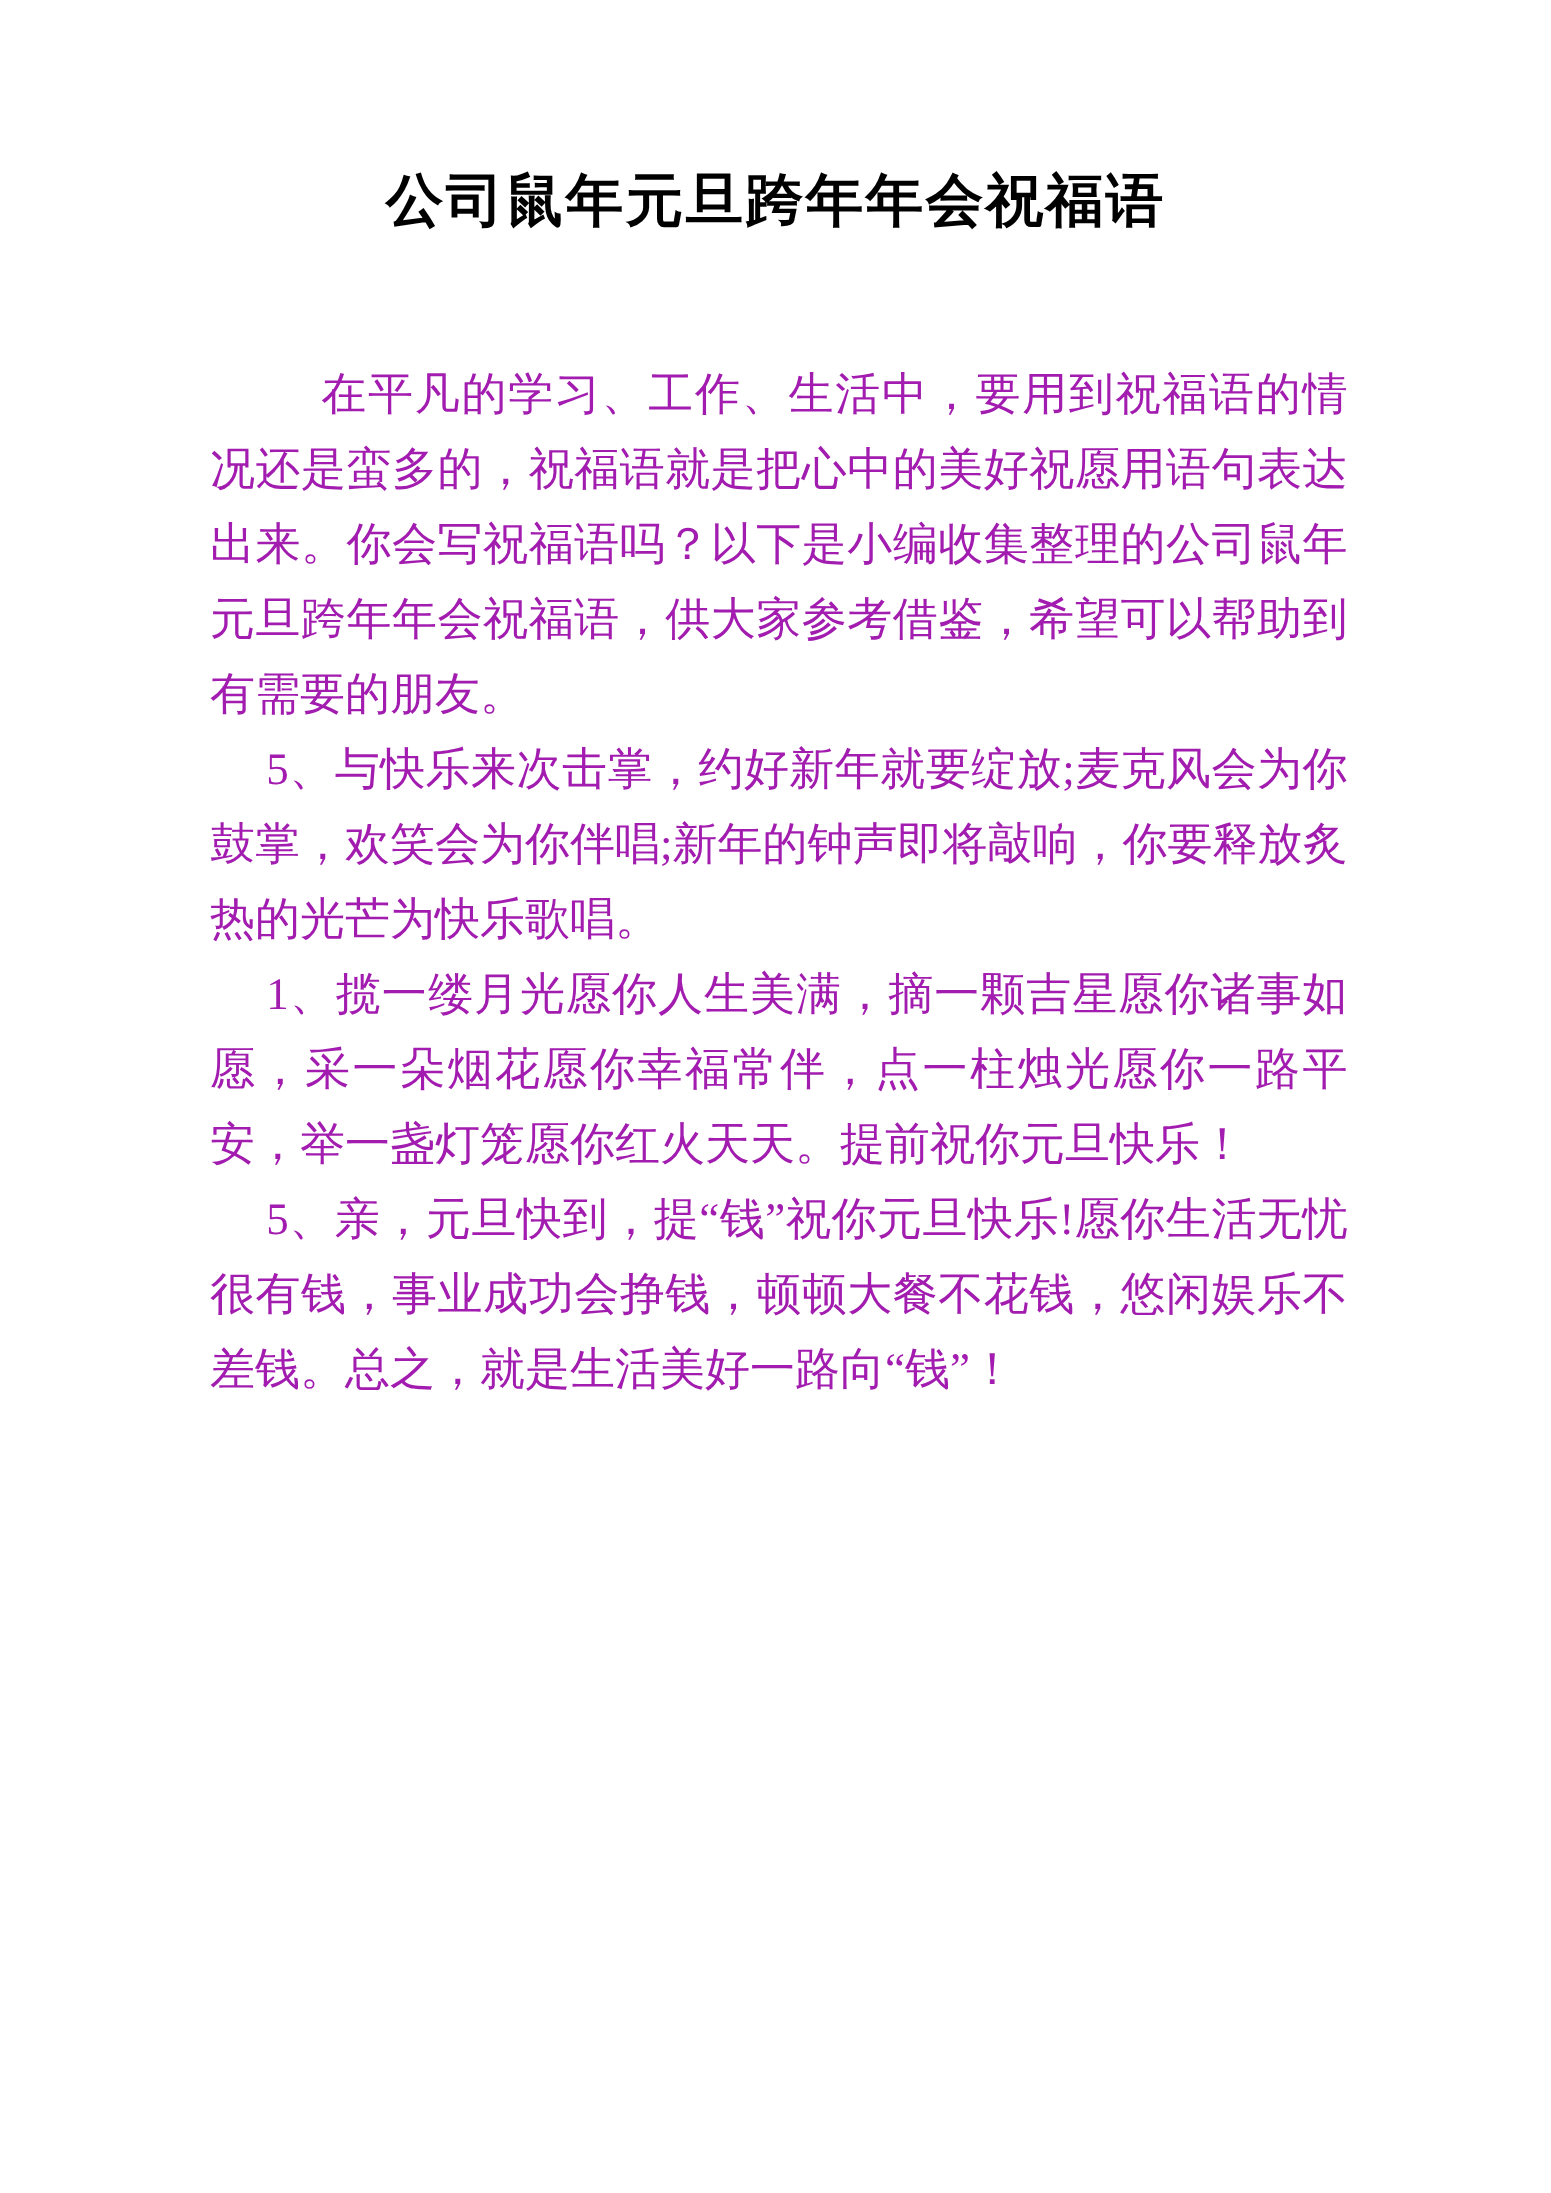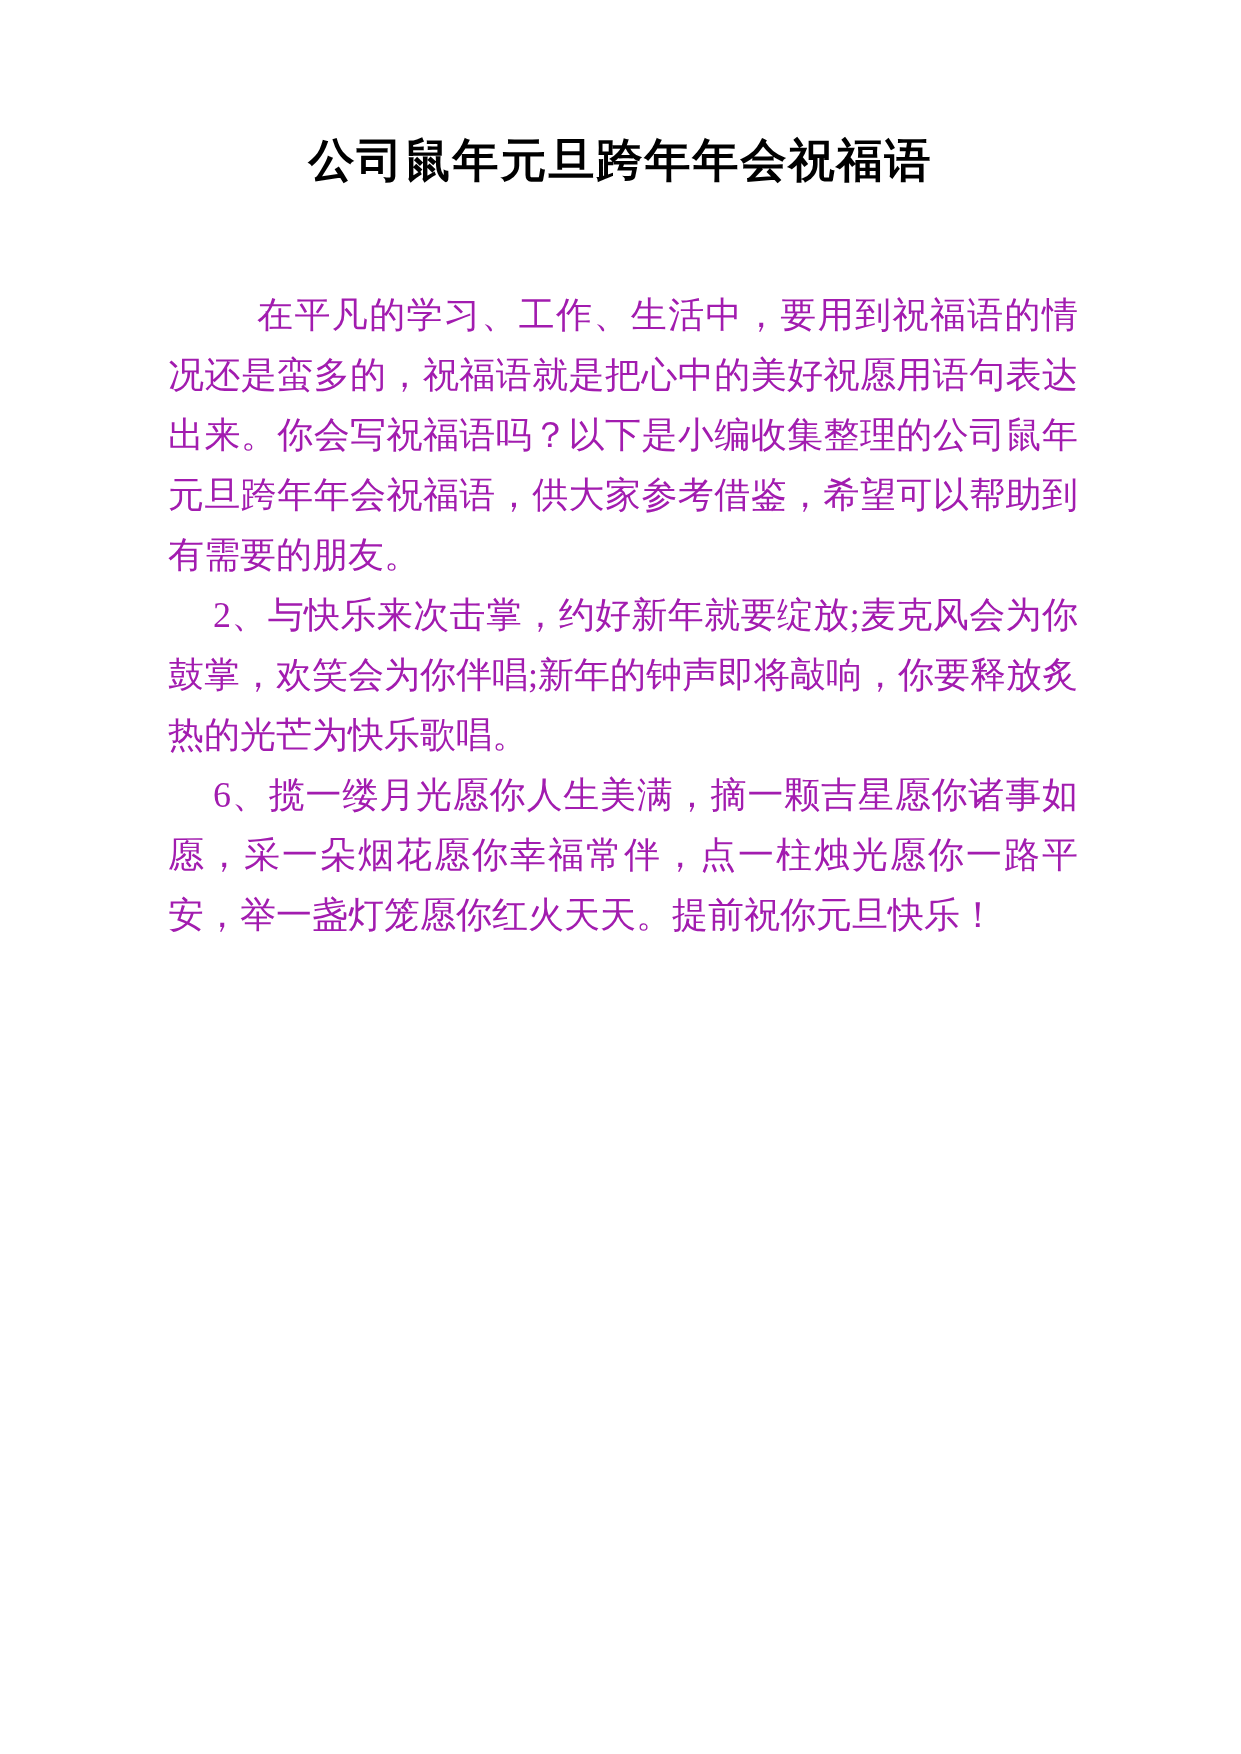--- a/index.html
+++ b/index.html
@@ -55,19 +55,20 @@
 </head>
 <body>
 
 <div class="page">
   <h1 class="title">公司鼠年元旦跨年年会祝福语</h1>
 
   <div class="content">
     <p class="intro">在平凡的学习、工作、生活中，要用到祝福语的情况还是蛮多的，祝福语就是把心中的美好祝愿用语句表达出来。你会写祝福语吗？以下是小编收集整理的公司鼠年元旦跨年年会祝福语，供大家参考借鉴，希望可以帮助到有需要的朋友。</p>
 
 
-    <p class="item">2、与快乐来次击掌，约好新年就要绽放;麦克风会为你鼓掌，欢笑会为你伴唱;新年的钟声即将敲响，你要释放炙热的光芒为快乐歌唱。</p>
+    <p class="item">5、与快乐来次击掌，约好新年就要绽放;麦克风会为你鼓掌，欢笑会为你伴唱;新年的钟声即将敲响，你要释放炙热的光芒为快乐歌唱。</p>
 
-    <p class="item">6、揽一缕月光愿你人生美满，摘一颗吉星愿你诸事如愿，采一朵烟花愿你幸福常伴，点一柱烛光愿你一路平安，举一盏灯笼愿你红火天天。提前祝你元旦快乐！</p>
+    <p class="item">1、揽一缕月光愿你人生美满，摘一颗吉星愿你诸事如愿，采一朵烟花愿你幸福常伴，点一柱烛光愿你一路平安，举一盏灯笼愿你红火天天。提前祝你元旦快乐！</p>
 
 
+    <p class="item">5、亲，元旦快到，提“钱”祝你元旦快乐!愿你生活无忧很有钱，事业成功会挣钱，顿顿大餐不花钱，悠闲娱乐不差钱。总之，就是生活美好一路向“钱”！</p>
   </div>
 </div>
 
 </body></html>

